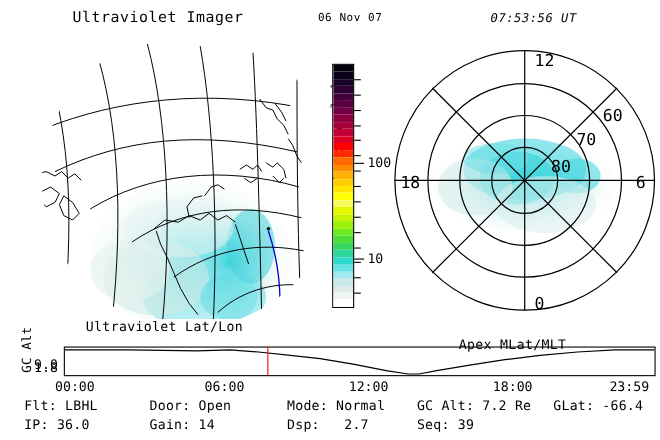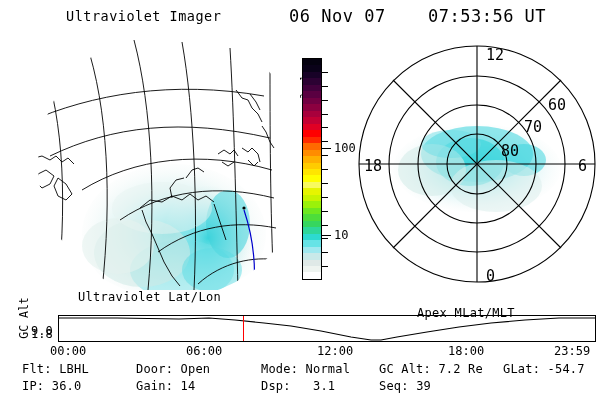--- a/index.html
+++ b/index.html
@@ -30,30 +30,31 @@
   .hdr-title {
     position: absolute;
     left: 52px;
     font-size: 13.5px;
     letter-spacing: 0.5px;
     white-space: pre;
   }
   .hdr-date {
     position: absolute;
     left: 275px;
-    font-size: 17px;
+    font-size: 10px;
     letter-spacing: 0.5px;
     white-space: pre;
   }
   .hdr-time {
     position: absolute;
-    left: 414px;
-    font-size: 17px;
+    left: 432px;
+    font-size: 11px;
     letter-spacing: 0.5px;
     white-space: pre;
+    font-style: italic;
   }
 
   
   #geo-panel {
     position: absolute;
     left: 8px; top: 38px;
     width: 258px; height: 252px;
   }
   #mlt-panel {
     position: absolute;
@@ -414,23 +415,23 @@
     <span class="time-tick" style="left:434px">18:00</span>
     <span class="time-tick" style="left:540px">23:59</span>
   </div>
 
   <div id="status">
     <div class="status-row" id="status-row-1">
       <span class="status-cell" style="left:8px"><span>Flt:</span> <span>LBHL</span></span>
       <span class="status-cell" style="left:247px"><span>Mode:</span> <span>Normal</span></span>
       <span class="status-cell" style="left:122px"><span>Door:</span> <span>Open</span></span>
       <span class="status-cell" style="left:365px"><span>GC Alt:</span> <span>7.2 Re</span></span>
-      <span class="status-cell" style="left:489px"><span>GLat:</span> <span>-54.7</span></span>
+      <span class="status-cell" style="left:489px"><span>GLat:</span> <span>-66.4</span></span>
     </div>
     <div class="status-row" id="status-row-2">
       <span class="status-cell" style="left:8px"><span>IP:</span> <span>36.0</span></span>
       <span class="status-cell" style="left:122px"><span>Gain:</span> <span>14</span></span>
-      <span class="status-cell" style="left:247px"><span>Dsp:</span>   <span>3.1</span></span>
+      <span class="status-cell" style="left:247px"><span>Dsp:</span>   <span>2.7</span></span>
       <span class="status-cell" style="left:365px"><span>Seq:</span> <span>39</span></span>
     </div>
   </div>
 
 </div>
 
 </body></html>

